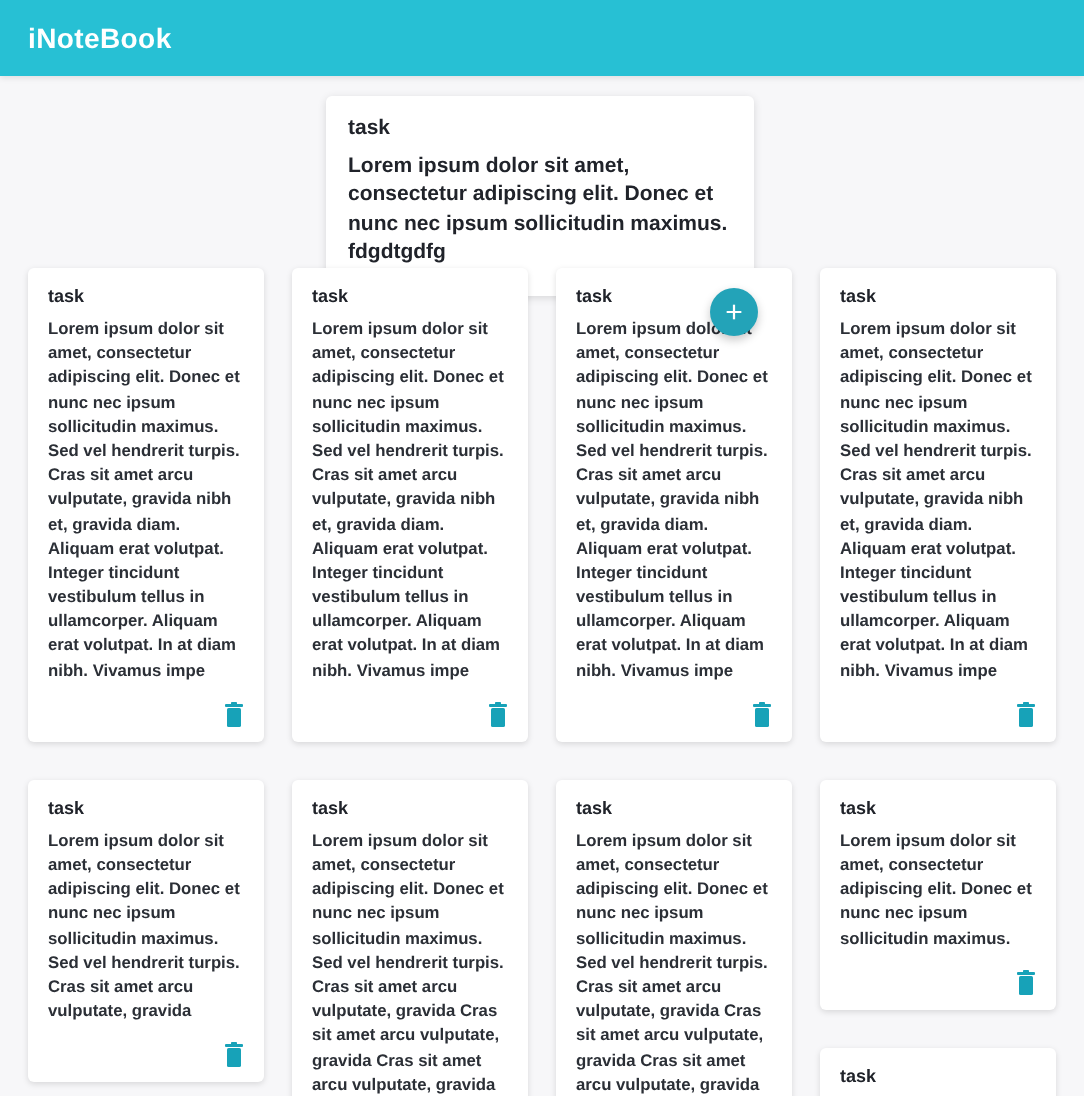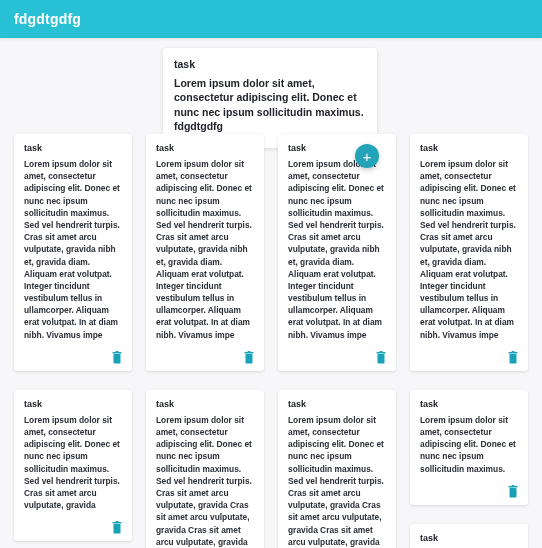--- a/index.html
+++ b/index.html
@@ -132,21 +132,21 @@
     width: 10px;
     height: 13px;
     display: block;
     cursor: pointer;
   }
 </style>
 </head>
 <body>
 
 <div class="navbar">
-  <span class="brand">fdgdtgdfg</span>
+  <span class="brand">iNoteBook</span>
 </div>
 
 <div class="top-area">
   <div class="add-card">
     <div class="note-title">task</div>
     <div class="note-body">Lorem ipsum dolor sit amet, consectetur adipiscing elit. Donec et nunc nec ipsum sollicitudin maximus. fdgdtgdfg</div>
   </div>
   <button class="fab">
     <span>+</span>
   </button>

